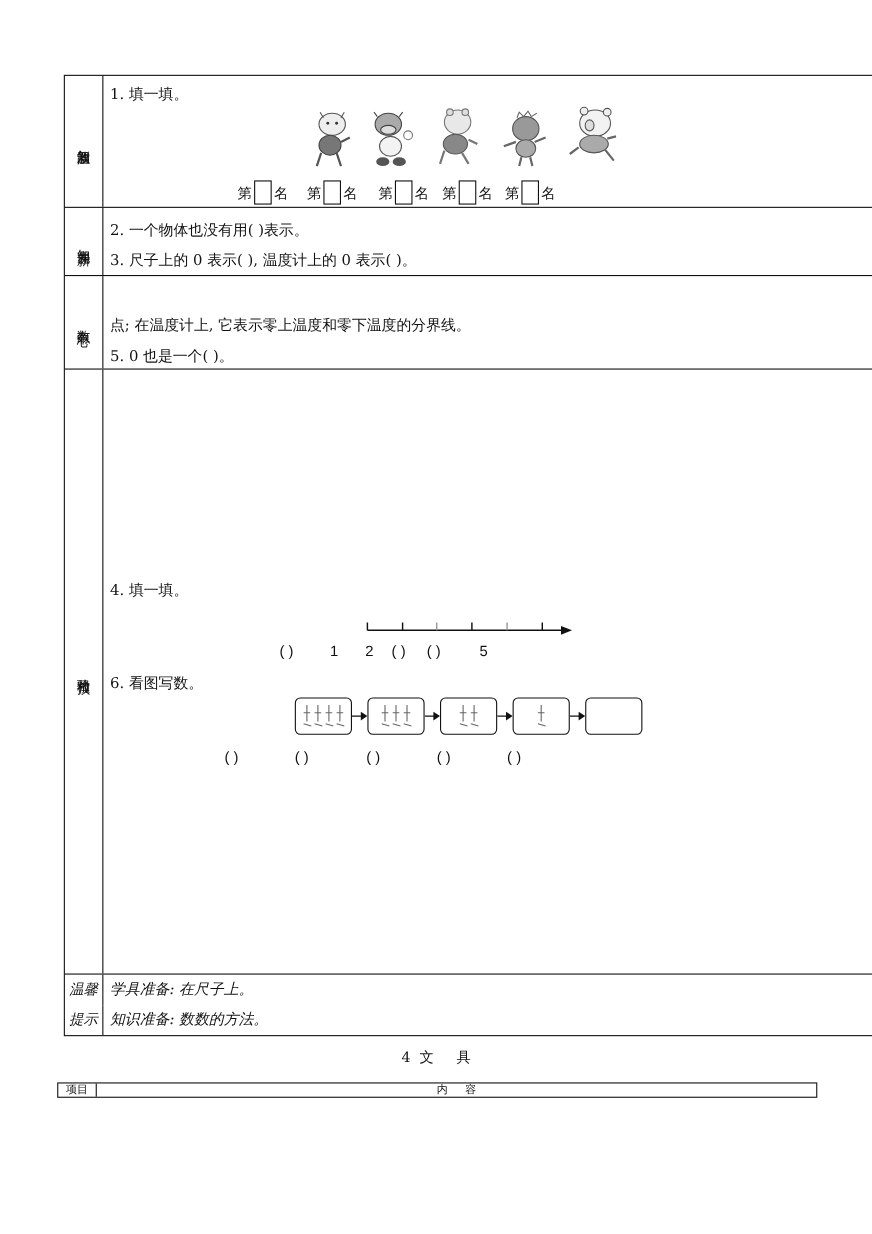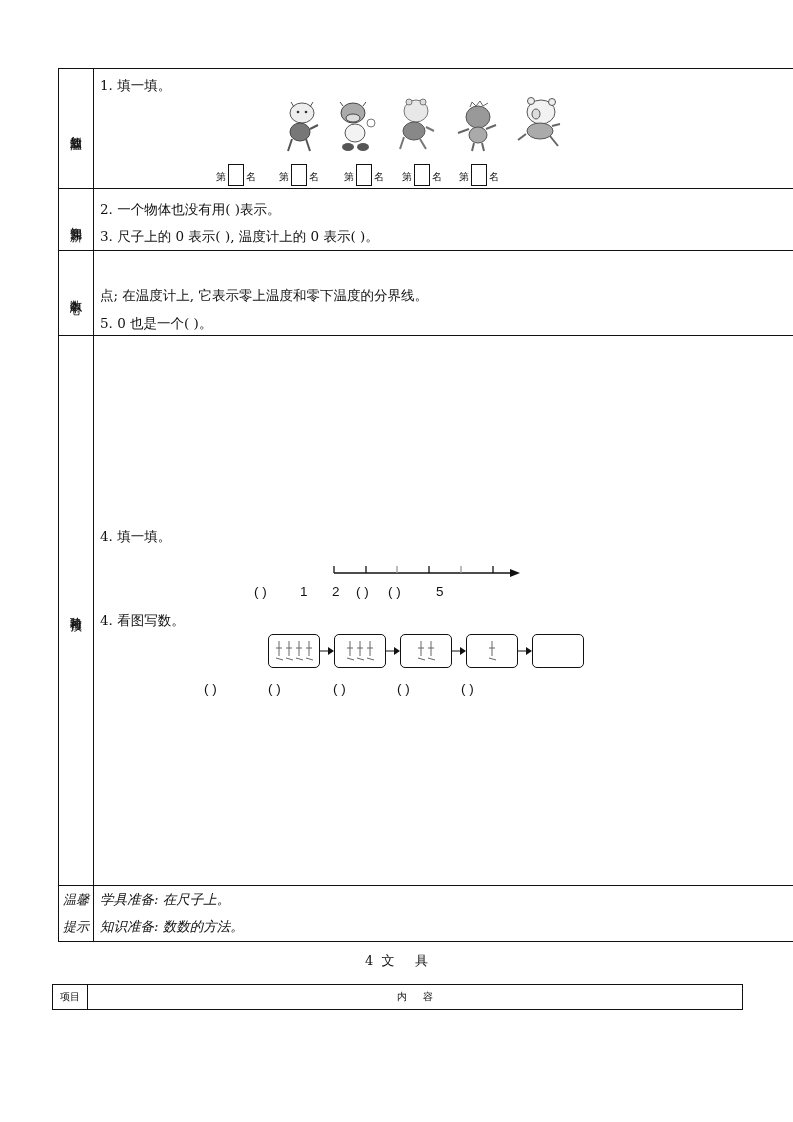--- a/index.html
+++ b/index.html
@@ -6,29 +6,29 @@
   body { width:793px; height:1122px; position:relative; font-family:"DejaVu Serif", serif; color:#111; overflow:hidden; }
   .tbl { position:absolute; left:58px; top:68px; width:776px; border:1.5px solid #111; box-sizing:border-box; }
   .row { position:relative; display:flex; border-top:1.5px solid #111; box-sizing:border-box; }
   .row:first-child { border-top:none; }
   .label { width:35px; border-right:1.5px solid #111; display:flex; align-items:center; justify-content:center; box-sizing:border-box; }
   .label .vtxt { writing-mode:vertical-rl; text-orientation:upright; font-size:12px; letter-spacing:-1px; line-height:14px; font-family:"DejaVu Sans", sans-serif; }
   .content { flex:1; position:relative; font-size:13.5px; }
   .line { position:absolute; left:6px; white-space:nowrap; }
   .animal { position:absolute; width:42px; height:56px; }
   .rank-box { display:inline-block; width:16px; height:22px; border:1.5px solid #111; vertical-align:-6px; margin:0 2px; background:#fff; box-sizing:border-box; }
-  .rank { position:absolute; top:95px; font-size:10px; white-space:nowrap; }
+  .rank { position:absolute; top:95px; font-size:13px; white-space:nowrap; }
   .nl-label { position:absolute; font-family:"Liberation Sans", sans-serif; font-size:13.5px; }
   .pic-box { position:absolute; top:0; width:52px; height:34px; border:1.5px solid #111; border-radius:5px; box-sizing:border-box; display:flex; align-items:center; justify-content:center; gap:1px; }
   .pen { width:9px; height:22px; position:relative; }
   .paren { position:absolute; top:47px; font-size:13.5px; font-family:"Liberation Sans", sans-serif; }
   .tip-row { display:flex; height:28px; align-items:center; }
   .tip-label { width:35px; border-right:1.5px solid #111; height:100%; display:flex; align-items:center; justify-content:center; font-size:13px; box-sizing:border-box; }
   .section-title { position:absolute; top:952px; left:0; width:793px; text-align:center; font-size:13px; }
-  .tbl2 { position:absolute; left:52px; top:984px; width:691px; height:26px; border:1.5px solid #111; box-sizing:border-box; display:flex; }
+  .tbl2 { position:absolute; left:52px; top:984px; width:691px; height:14px; border:1.5px solid #111; box-sizing:border-box; display:flex; }
   .tbl2 .c1 { width:35px; border-right:1.5px solid #111; display:flex; align-items:center; justify-content:center; font-size:10px; box-sizing:border-box; }
   .tbl2 .c2 { flex:1; display:flex; align-items:center; justify-content:center; font-size:10px; }
 </style>
 </head>
 <body>
 
 <div class="tbl">
 
   <div class="row" style="height:119px;">
     <div class="label">
@@ -131,21 +131,21 @@
         <line x1="161" y1="2" x2="161" y2="9" stroke="#111" stroke-width="1.3"></line>
         <polygon points="188,9 178,5 178,13" fill="#111"></polygon>
       </svg>
       <span class="nl-label" style="left:160px;top:248px;">(   )</span>
       <span class="nl-label" style="left:206px;top:248px;">1</span>
       <span class="nl-label" style="left:238px;top:248px;">2</span>
       <span class="nl-label" style="left:262px;top:248px;">(   )</span>
       <span class="nl-label" style="left:294px;top:248px;">(   )</span>
       <span class="nl-label" style="left:342px;top:248px;">5</span>
 
-      <div class="line" style="top:276px;">4. 看图写数。</div>
+      <div class="line" style="top:276px;">6. 看图写数。</div>
 
       <div style="position:absolute;left:174px;top:298px;width:320px;height:70px;">
         <div class="pic-box" style="left:0;">
           <svg class="pen" viewBox="0 0 9 22">
               <path d="M4 1 L4 16 M1 8 L7 8 M1 18 L8 20" stroke="#666" fill="none"></path>
             </svg>
           <svg class="pen" viewBox="0 0 9 22">
               <path d="M4 1 L4 16 M1 8 L7 8 M1 18 L8 20" stroke="#666" fill="none"></path>
             </svg>
           <svg class="pen" viewBox="0 0 9 22">

